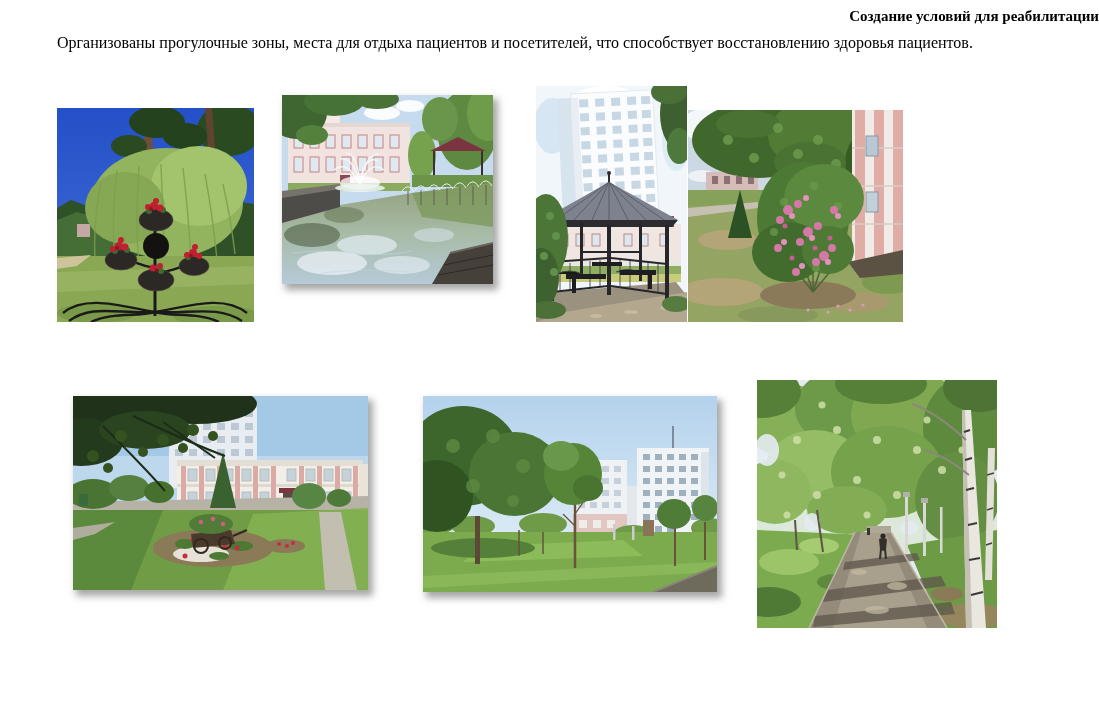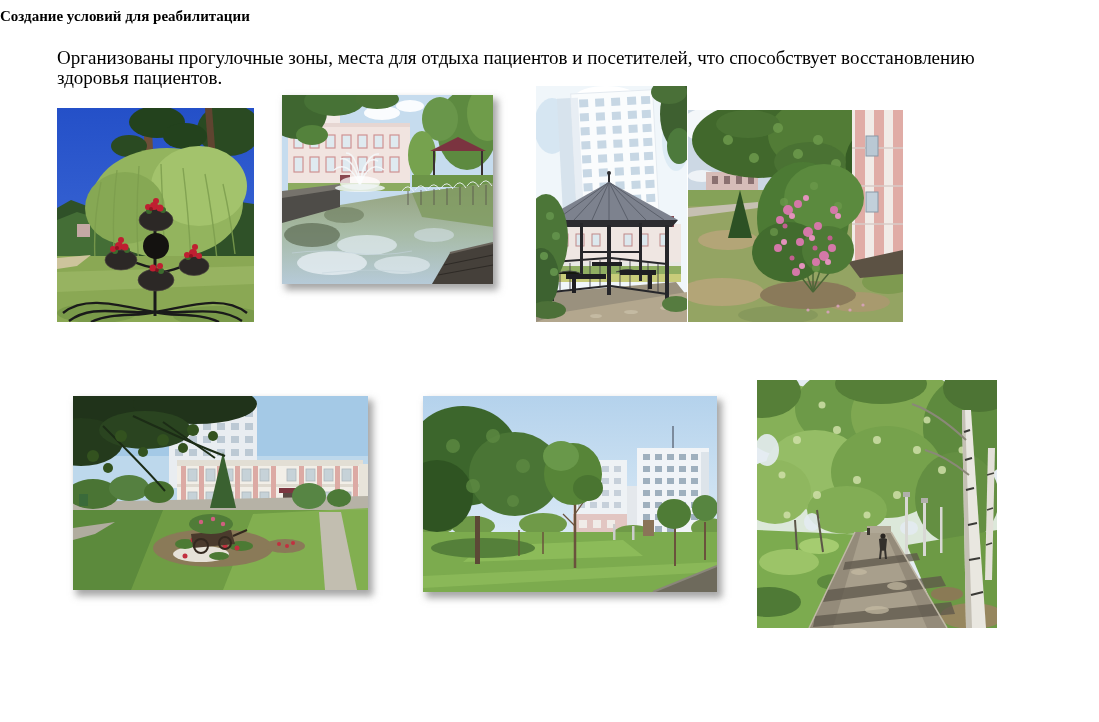--- a/index.html
+++ b/index.html
@@ -1,20 +1,20 @@
 <!DOCTYPE html>
 <html lang="ru"><head>
 <meta charset="utf-8">
 <style>
   html,body{margin:0;padding:0;background:#ffffff;}
   .page{position:relative;width:1099px;height:722px;background:#ffffff;overflow:hidden;
         font-family:"Liberation Serif","DejaVu Serif",serif;color:#000;}
-  .doc-title{position:absolute;top:7px;left:0;width:1099px;text-align:left;
+  .doc-title{position:absolute;top:7px;left:0;width:1099px;text-align:right;
         font-size:15px;font-weight:bold;line-height:19px;}
-  .doc-par{position:absolute;top:48px;left:57px;width:940px;font-size:19px;line-height:20px;}
+  .doc-par{position:absolute;top:33px;left:57px;width:940px;font-size:16px;line-height:20px;}
   .photo{position:absolute;overflow:hidden;}
   .photo svg{display:block;width:100%;height:100%;}
   .shadowed{box-shadow:4px 5px 7px 1px rgba(95,95,95,.55);}
   .p1{left:57px;top:108px;width:197px;height:214px;}
   .p2{left:282px;top:95px;width:211px;height:189px;}
   .p3{left:536px;top:86px;width:151px;height:236px;}
   .p4{left:688px;top:110px;width:215px;height:212px;}
   .p5{left:73px;top:396px;width:295px;height:194px;}
   .p6{left:423px;top:396px;width:294px;height:196px;}
   .p7{left:757px;top:380px;width:240px;height:248px;}

